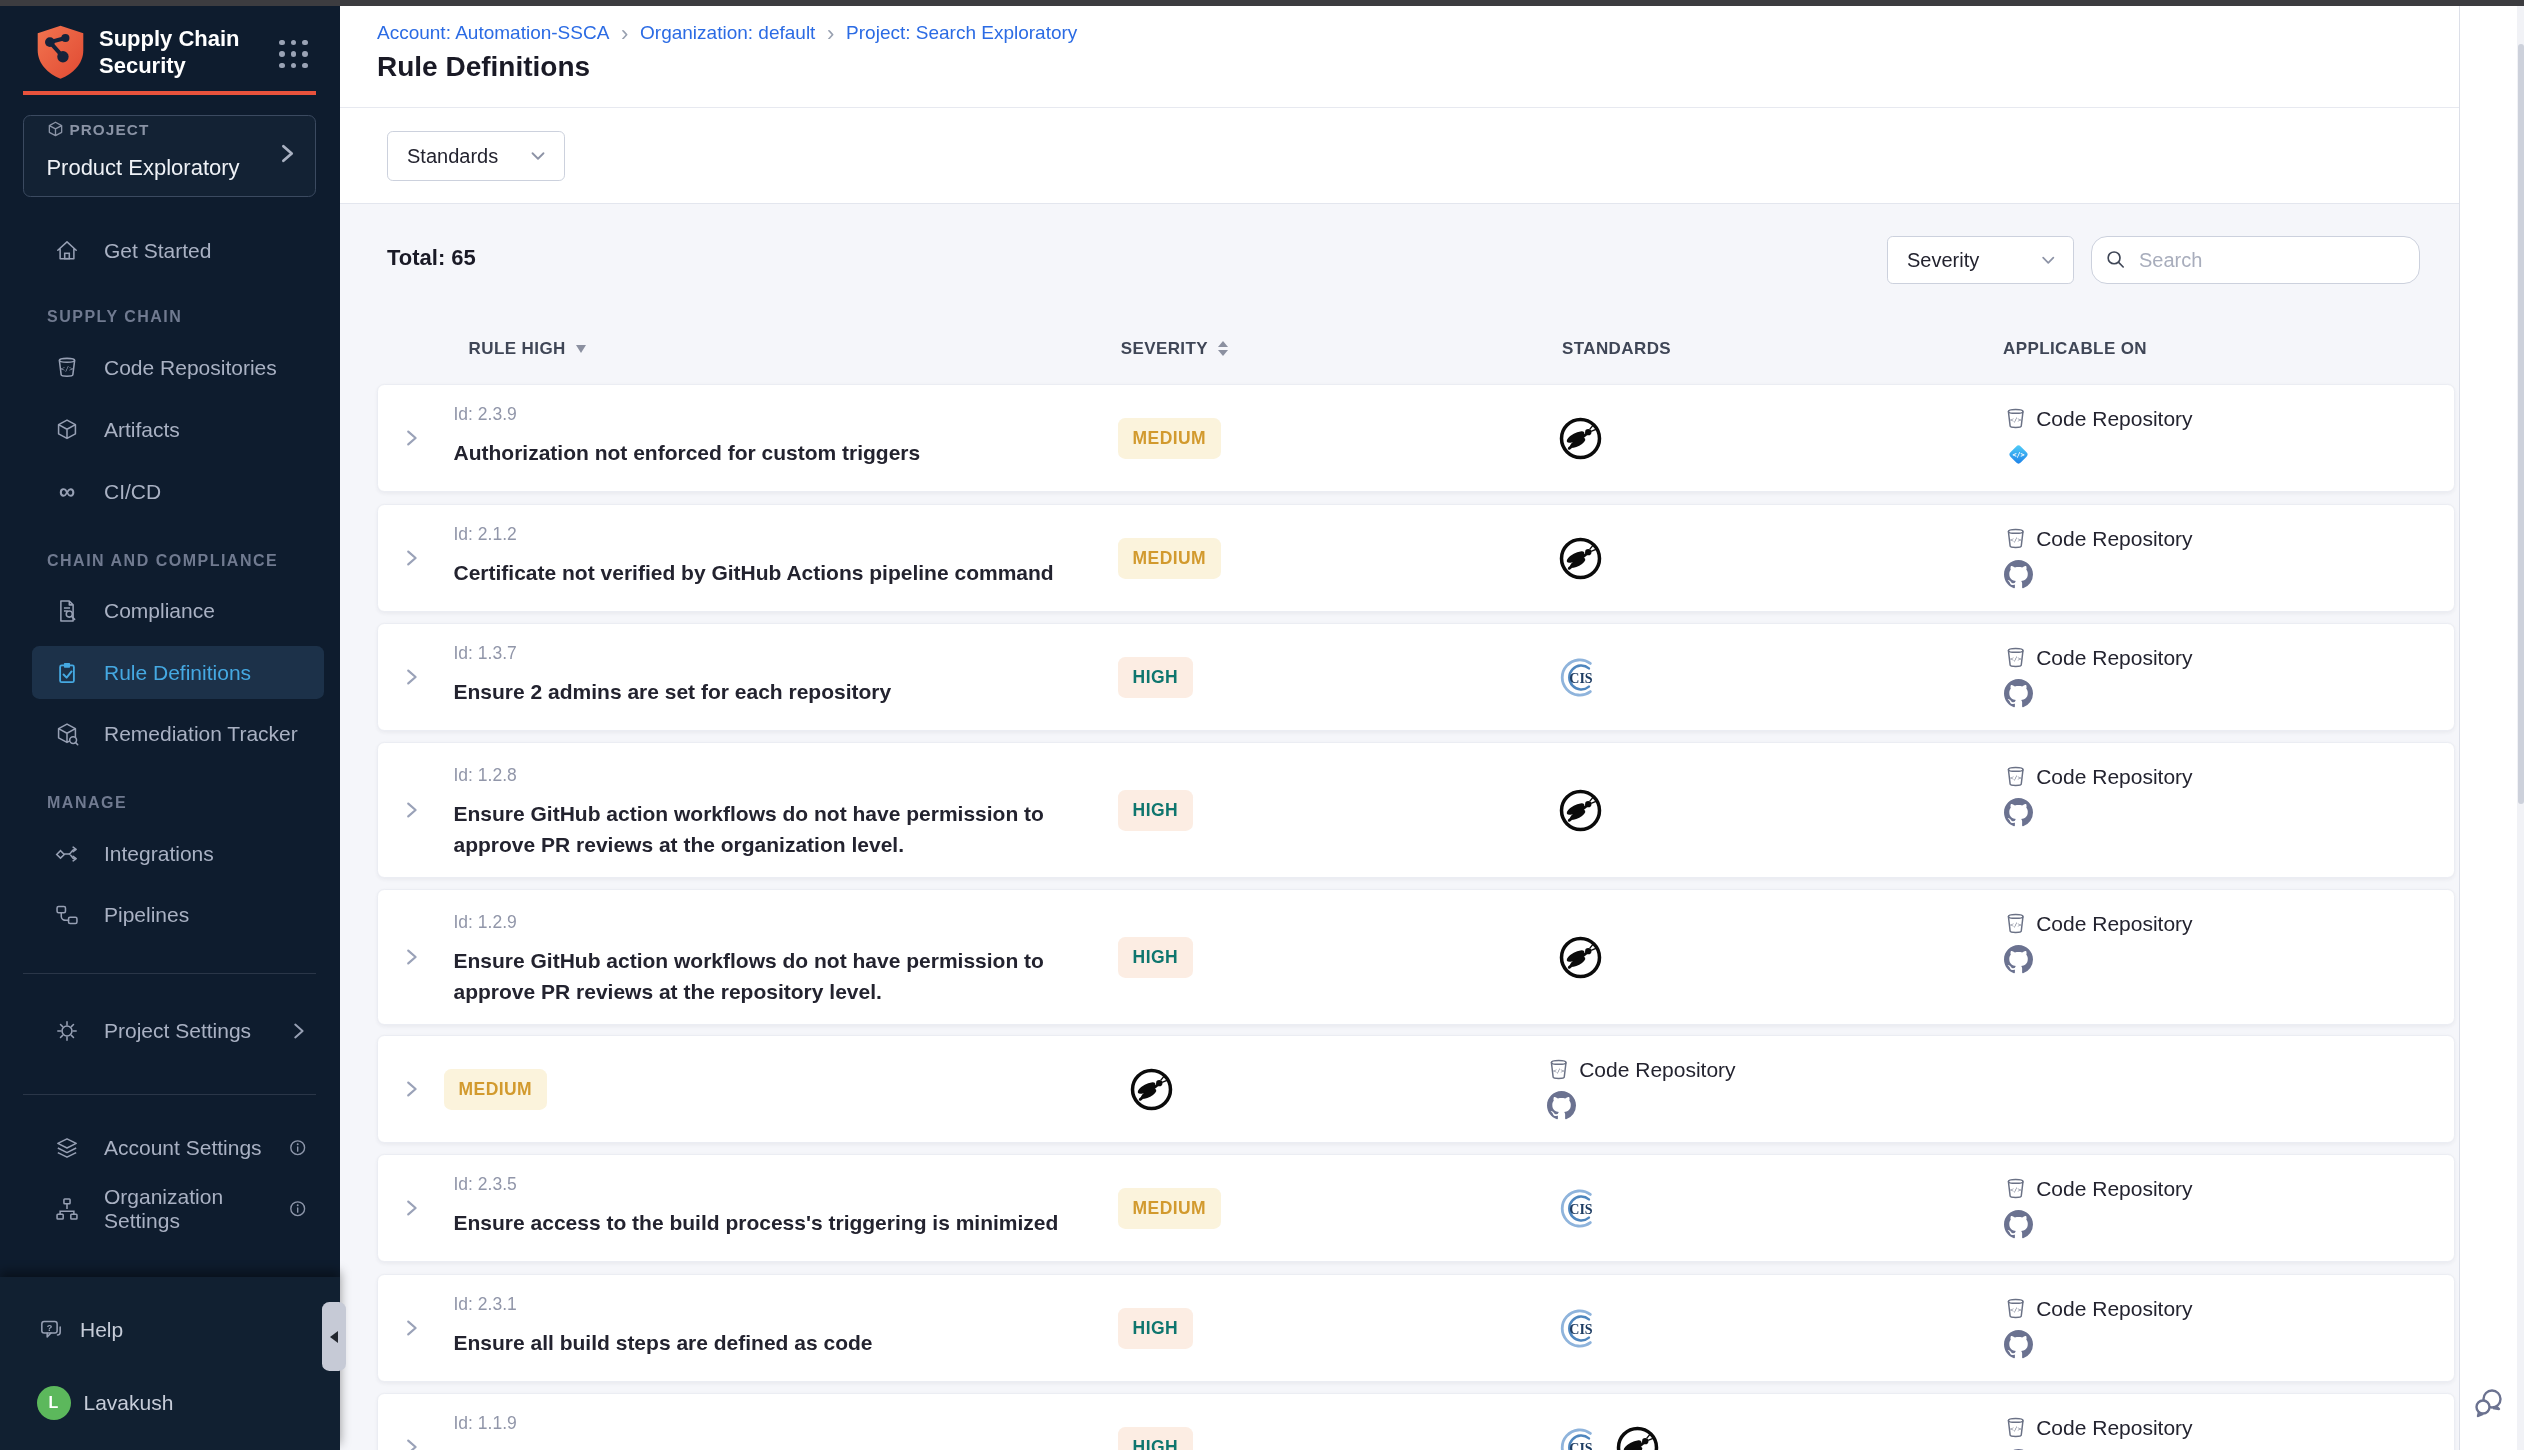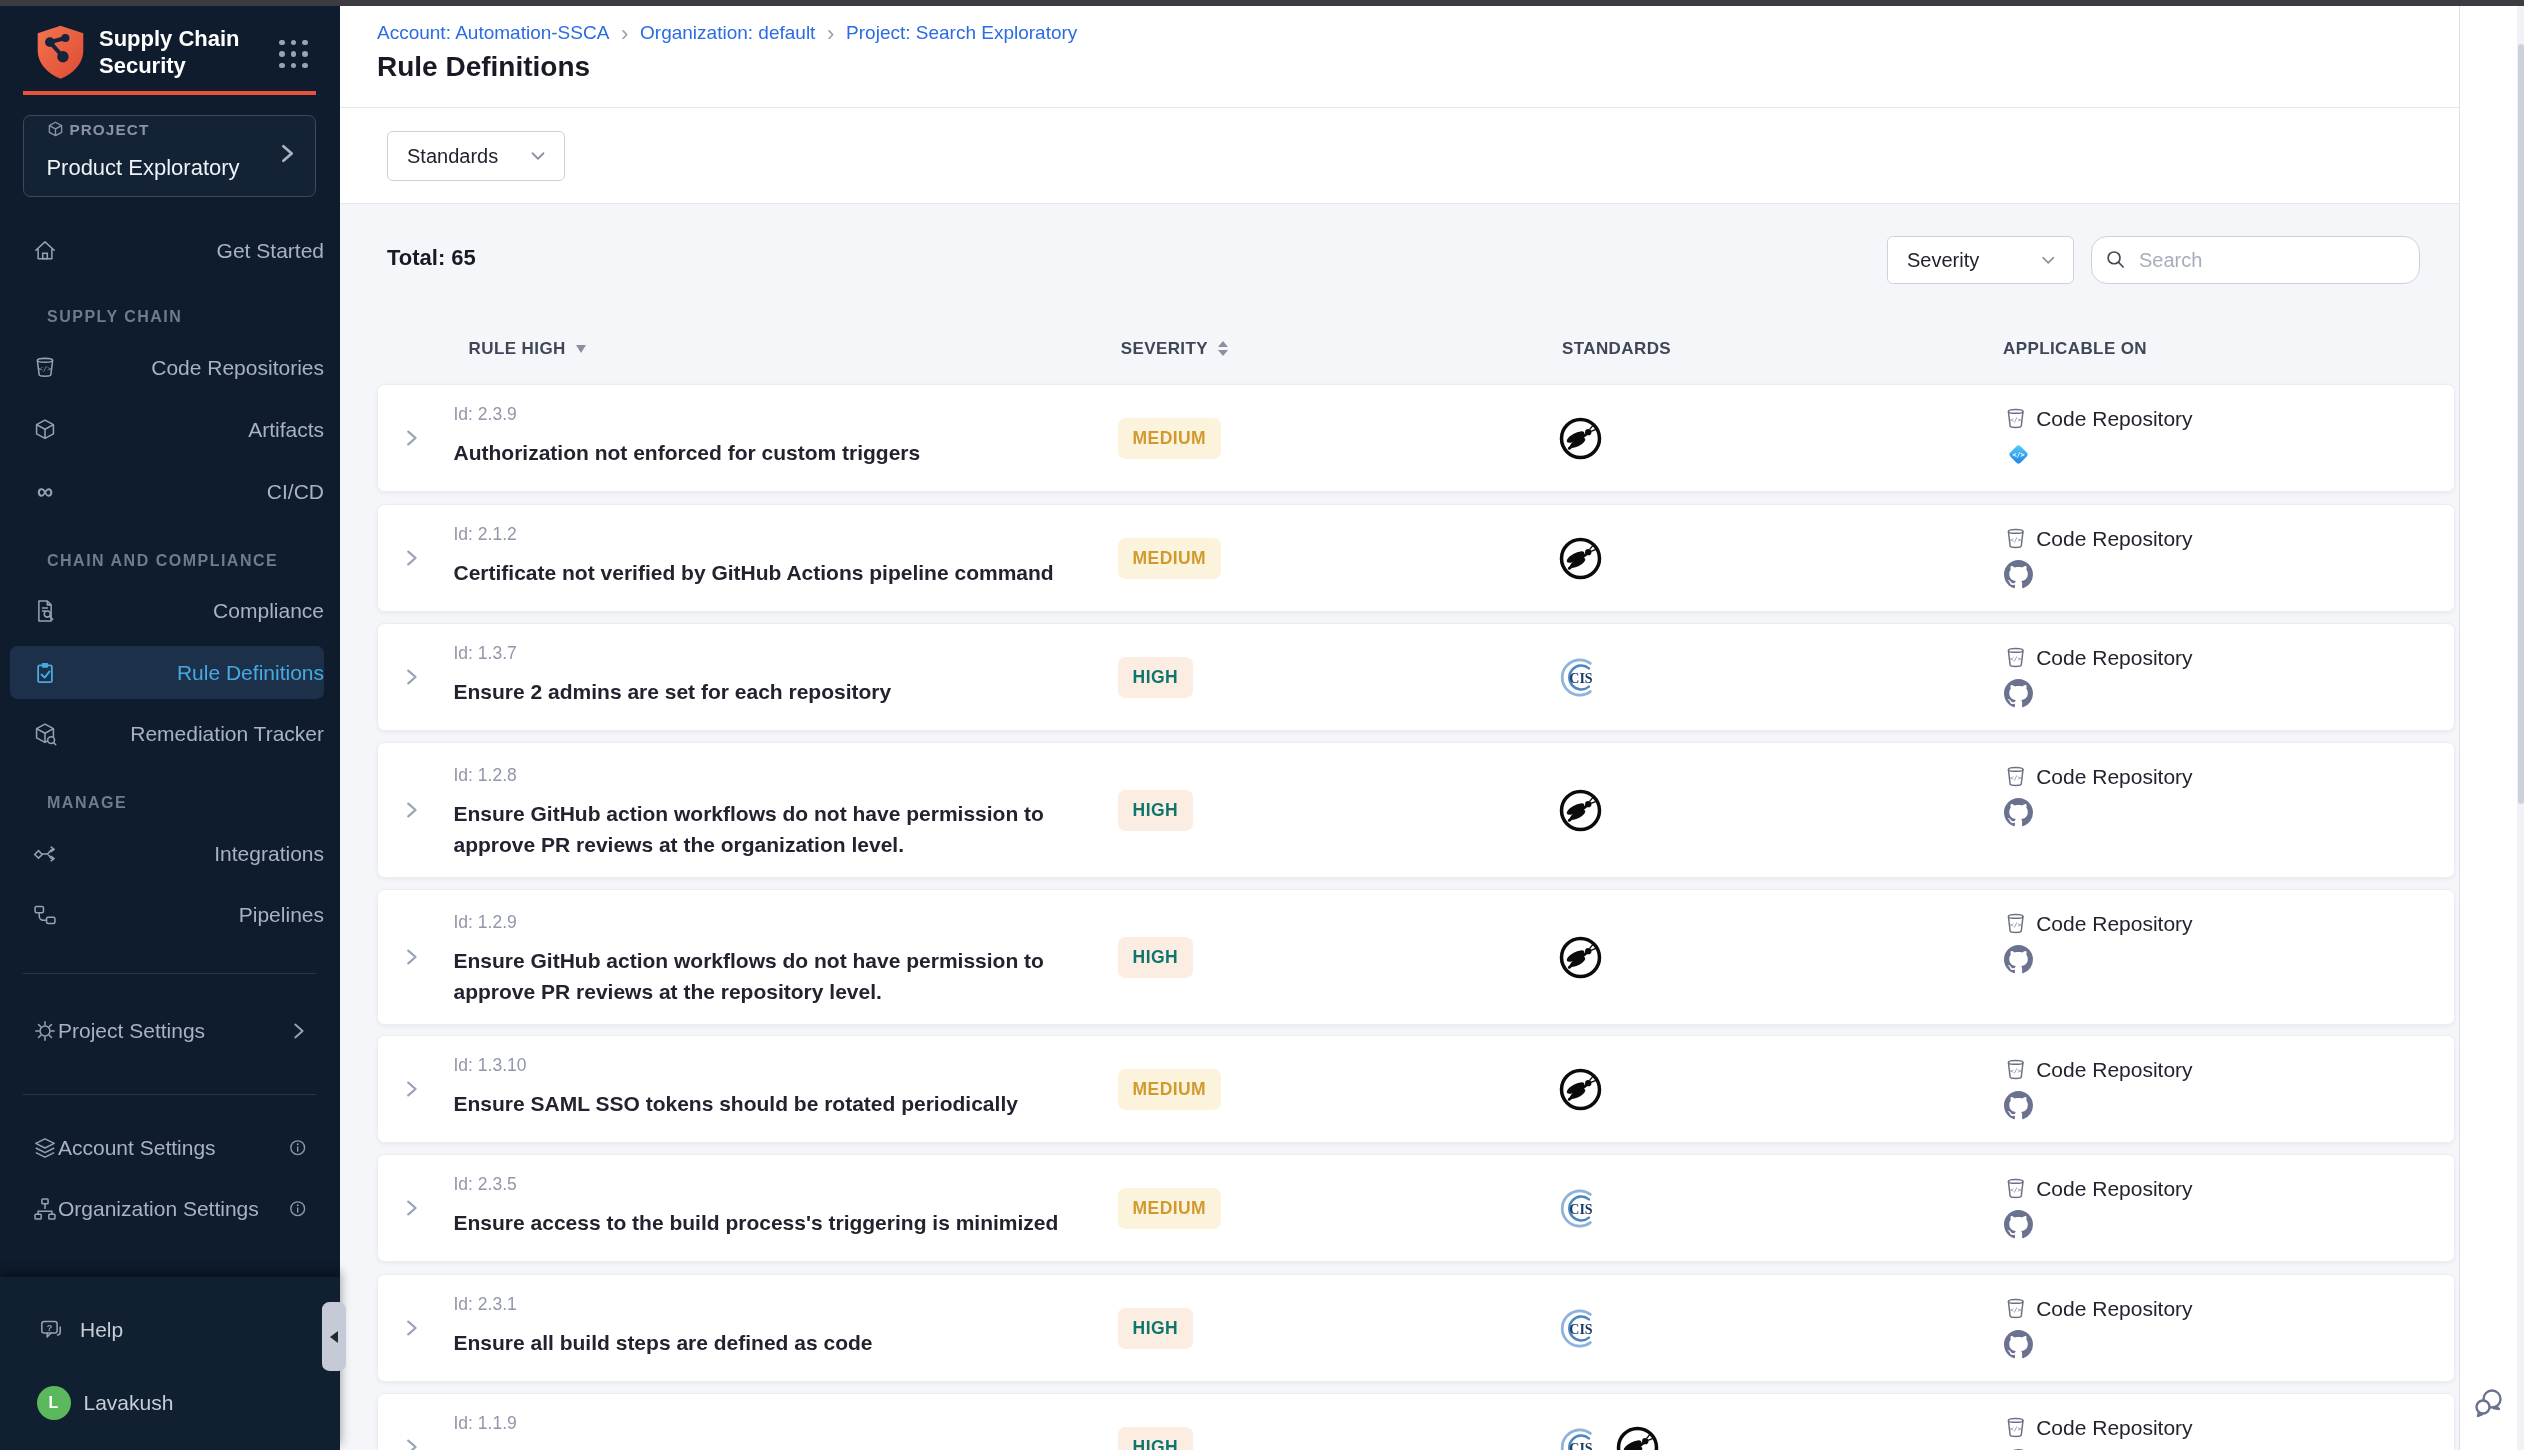--- a/index.html
+++ b/index.html
@@ -16,22 +16,22 @@
   .grid-icon i{width:5.8px;height:5.8px;border-radius:50%;background:#9aa3b5;}
   .orange-rule{position:absolute;left:23.4px;right:24px;top:91px;height:3.7px;background:#e8523c;}
 
   .project-card{position:absolute;left:23.4px;right:24px;top:115px;height:80px;border:1.5px solid #3b4a60;
                 border-radius:7.3px;background:#13python2234;background:#132234;cursor:pointer;}
   .project-label{position:absolute;left:22px;top:4px;display:flex;align-items:center;gap:4px;
                  color:#8a93a5;font-size:15.3px;font-weight:700;letter-spacing:1.1px;}
   .project-name{position:absolute;left:22px;top:39px;color:#eef1f6;font-size:22px;}
   .project-chev{position:absolute;right:16px;top:25px;}
 
-  .nav-item{position:absolute;left:10px;right:16px;height:53px;display:flex;align-items:center;gap:0;
-            padding-left:22px;color:#a9b1c3;font-size:21px;cursor:pointer;border-radius:7.3px;box-sizing:border-box;justify-content:space-between;}
+  .nav-item{position:absolute;left:32px;right:16px;height:53px;display:flex;align-items:center;gap:24px;
+            padding-left:22px;color:#a9b1c3;font-size:21px;cursor:pointer;border-radius:7.3px;box-sizing:border-box;}
   .nav-item.active{background:#1c3149;color:#45a9e2;}
   .nav-label{position:absolute;left:47px;height:29px;display:flex;align-items:center;color:#707a90;
              font-size:16px;font-weight:700;letter-spacing:1.5px;}
   .nav-ic{width:26px;height:26px;flex:0 0 26px;}
   .nav-ic.txt{display:flex;align-items:center;justify-content:center;color:#97a0b4;font-size:22.6px;font-weight:700;}
   .side-div{position:absolute;left:23.4px;right:24px;height:0.7px;background:#2a3648;}
   .nav-right{margin-left:auto;margin-right:14.6px;display:flex;align-items:center;}
 
   .side-bottom{position:absolute;left:0;top:1277px;width:340px;height:174px;background:#112031;
                box-shadow:0 -5.8px 10.2px rgba(0,0,0,.4);}
@@ -554,24 +554,20 @@
             </svg>
         </div>
       </div>
 
       <div class="row-card tgrid" style="top:831px;height:108px">
         <div class="c-chev">
             <svg width="22" height="22" viewBox="0 0 24 24">
               <use href="#i-rowchev"></use>
             </svg>
           </div>
-        <div class="c-name">
-          <div class="rid">Id: 1.3.10</div>
-          <div class="rname">Ensure SAML SSO tokens should be rotated periodically</div>
-        </div>
         <div class="c-sev">
             <span class="badge medium">MEDIUM</span>
           </div>
         <div class="c-std">
             <svg class="std-ic" viewBox="0 0 64 64">
               <use href="#i-owasp"></use>
             </svg>
           </div>
         <div class="c-app">
           <div class="app-line">

